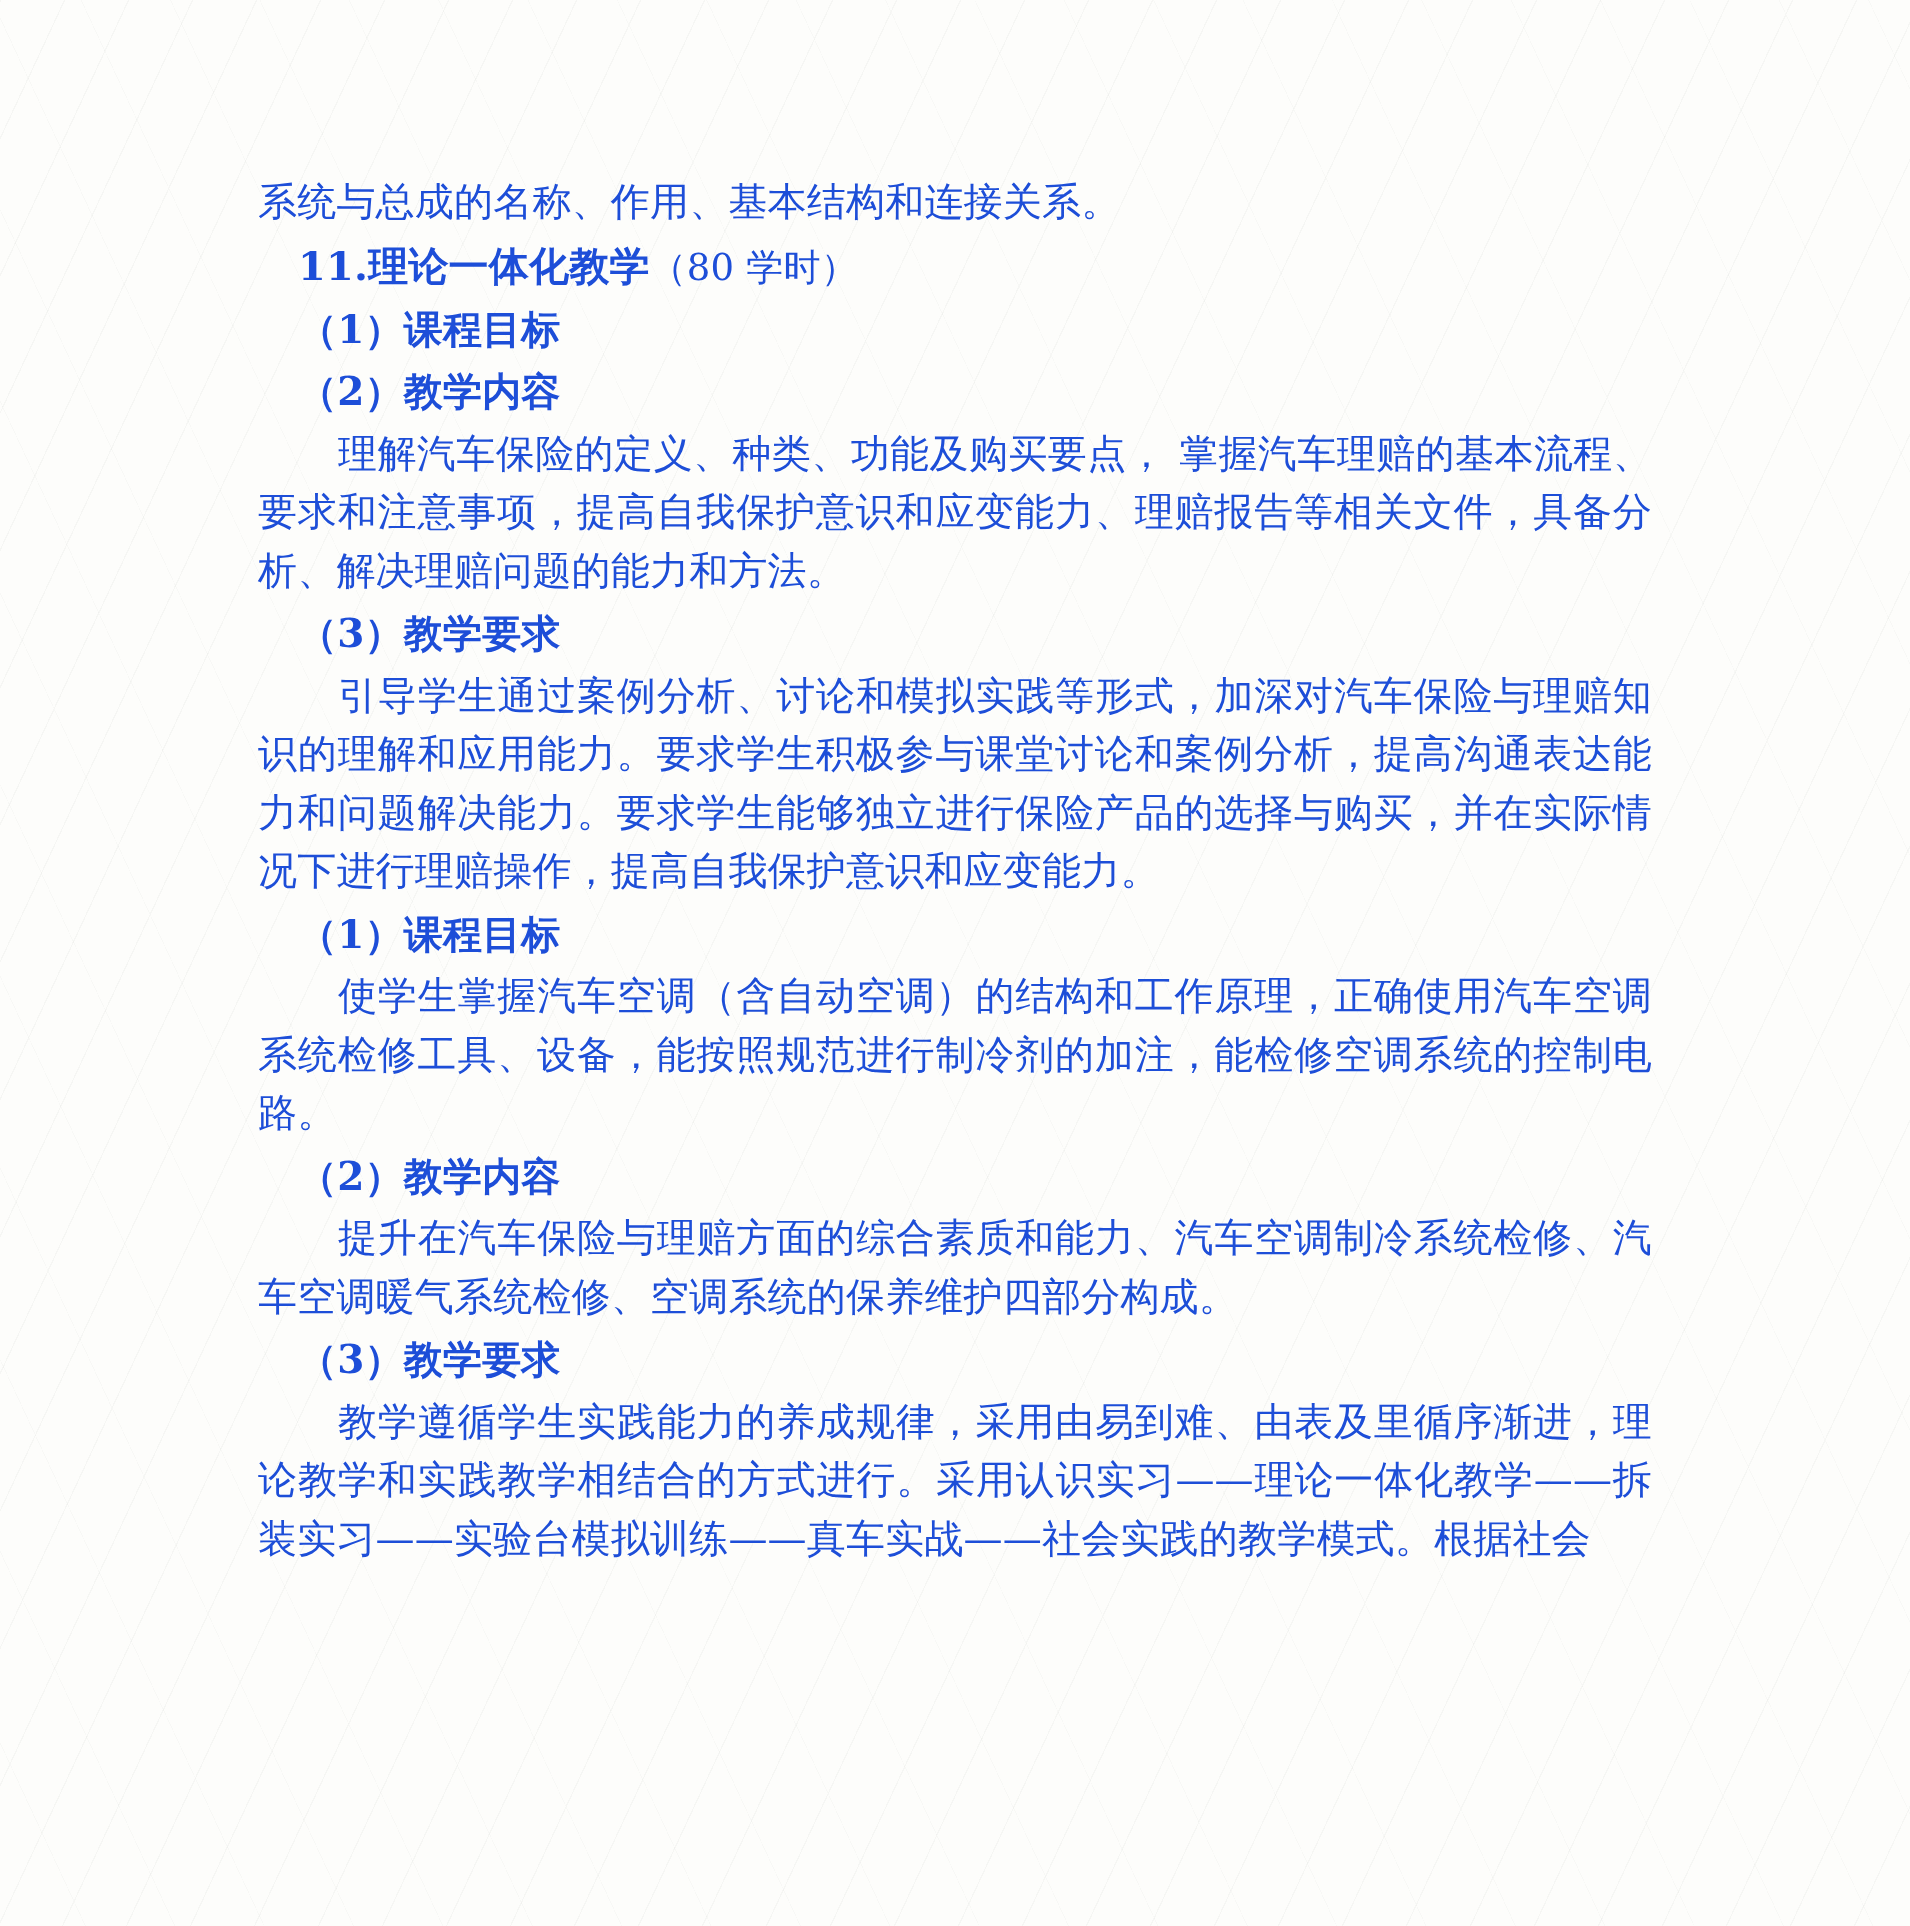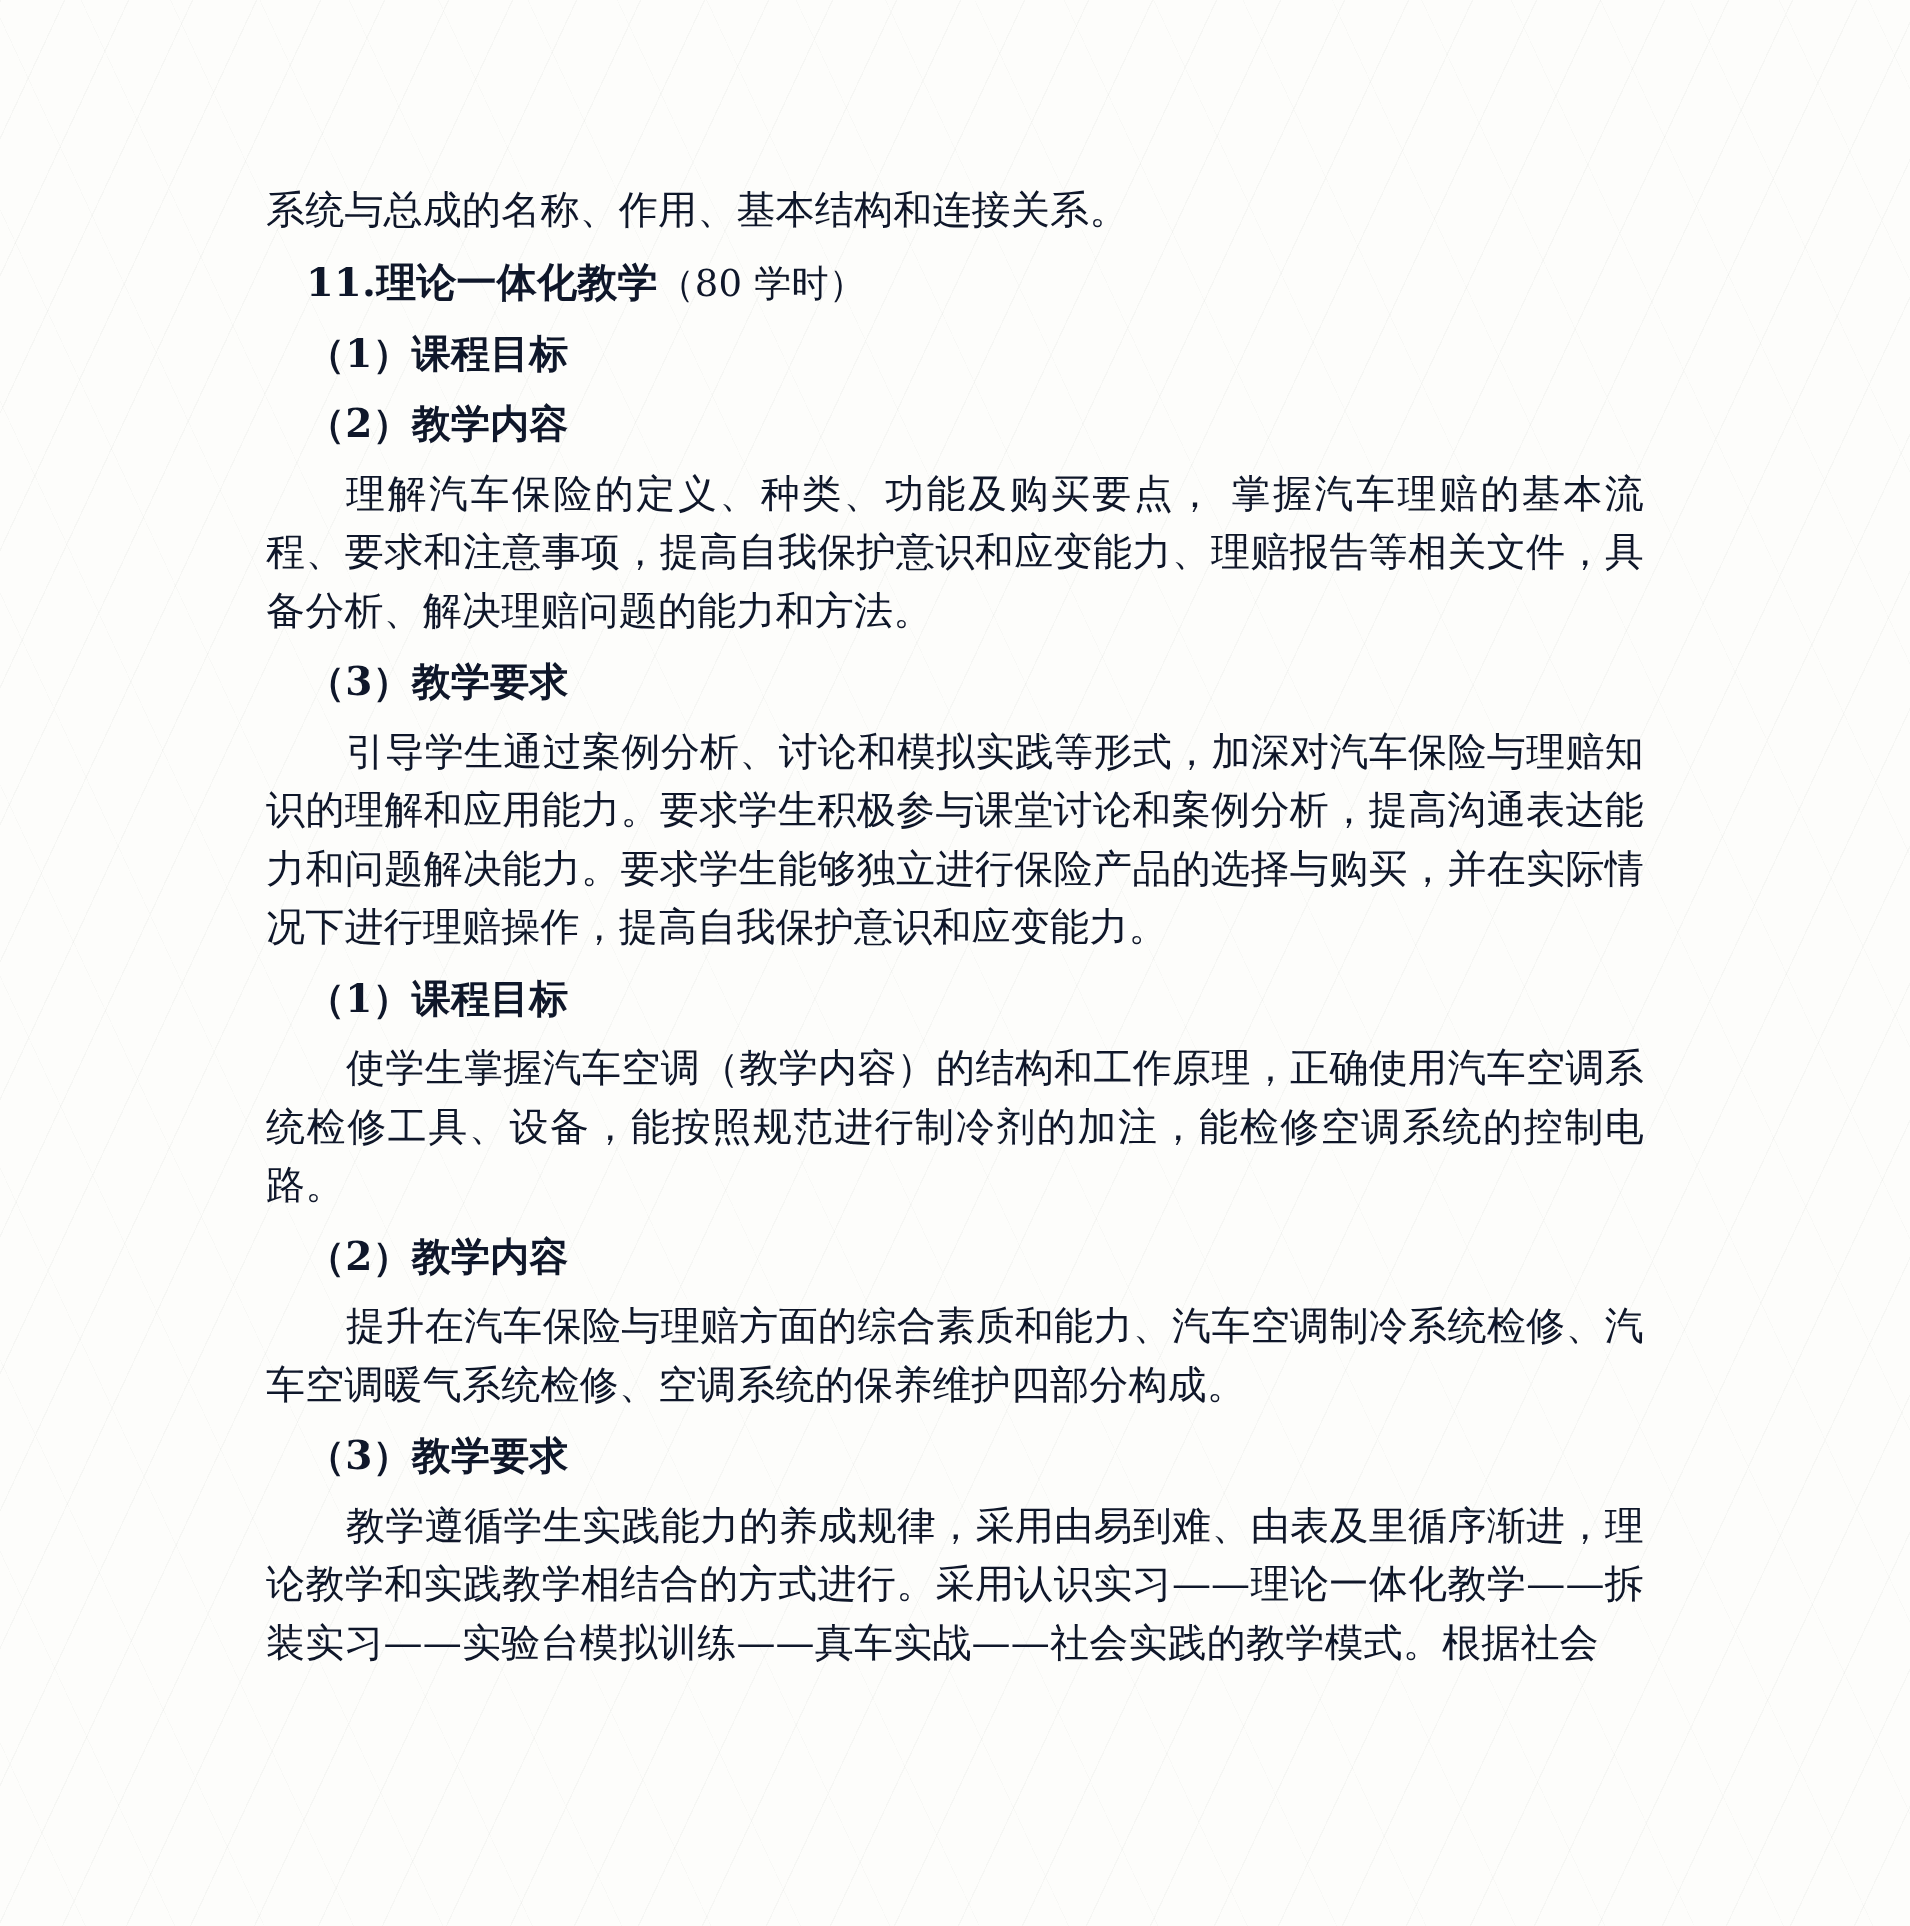--- a/index.html
+++ b/index.html
@@ -26,24 +26,24 @@
       repeating-linear-gradient(65deg, rgba(120,130,120,0.04) 0px, rgba(120,130,120,0.04) 0.8px, rgba(255,255,255,0) 0.8px, rgba(255,255,255,0) 81px);
     pointer-events: none;
   }
   .content {
     position: absolute;
     left: 254px;
     top: 169px;
     width: 1402px;
   }
   p {
-    margin: 12px;
+    margin: 4px;
     font-size: 39px;
     line-height: 1.50;
-    color: #0f172a;
+    color: #1d4ed8;
     letter-spacing: 0.2px;
     text-align: justify;
     text-justify: inter-ideograph;
   }
   .body-para {
     text-indent: 80px;
   }
   .no-indent {
     text-indent: 0;
   }
@@ -80,21 +80,21 @@
 
     <p class="body-para">理解汽车保险的定义、种类、功能及购买要点， 掌握汽车理赔的基本流程、要求和注意事项，提高自我保护意识和应变能力、理赔报告等相关文件，具备分析、解决理赔问题的能力和方法。</p>
 
     <p class="sub-head">（3）教学要求</p>
 
     <p class="body-para">引导学生通过案例分析、讨论和模拟实践等形式，加深对汽车保险与理赔知识的理解和应用能力。要求学生积极参与课堂讨论和案例分析，提高沟通表达能力和问题解决能力。要求学生能够独立进行保险产品的选择与购买，并在实际情况下进行理赔操作，提高自我保护意识和应变能力。</p>
 
 
     <p class="sub-head">（1）课程目标</p>
 
-    <p class="body-para">使学生掌握汽车空调（教学内容）的结构和工作原理，正确使用汽车空调系统检修工具、设备，能按照规范进行制冷剂的加注，能检修空调系统的控制电路。</p>
+    <p class="body-para">使学生掌握汽车空调（含自动空调）的结构和工作原理，正确使用汽车空调系统检修工具、设备，能按照规范进行制冷剂的加注，能检修空调系统的控制电路。</p>
 
     <p class="sub-head">（2）教学内容</p>
 
     <p class="body-para">提升在汽车保险与理赔方面的综合素质和能力、汽车空调制冷系统检修、汽车空调暖气系统检修、空调系统的保养维护四部分构成。</p>
 
     <p class="sub-head">（3）教学要求</p>
 
     <p class="body-para">教学遵循学生实践能力的养成规律，采用由易到难、由表及里循序渐进，理论教学和实践教学相结合的方式进行。采用认识实习——理论一体化教学——拆装实习——实验台模拟训练——真车实战——社会实践的教学模式。根据社会</p>
 
   </div>

